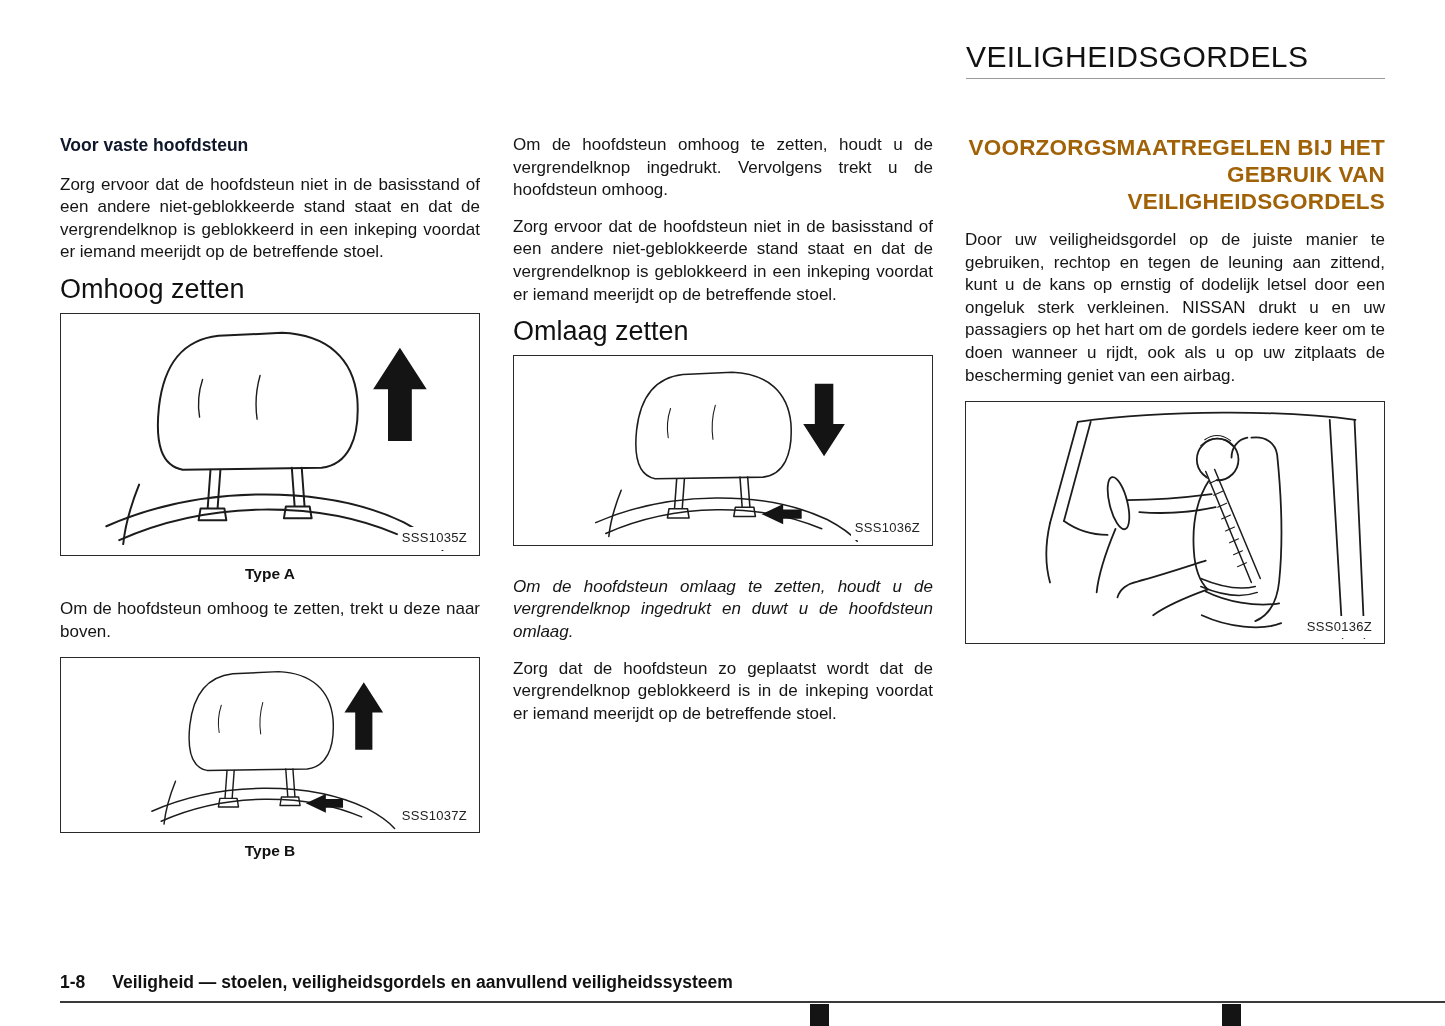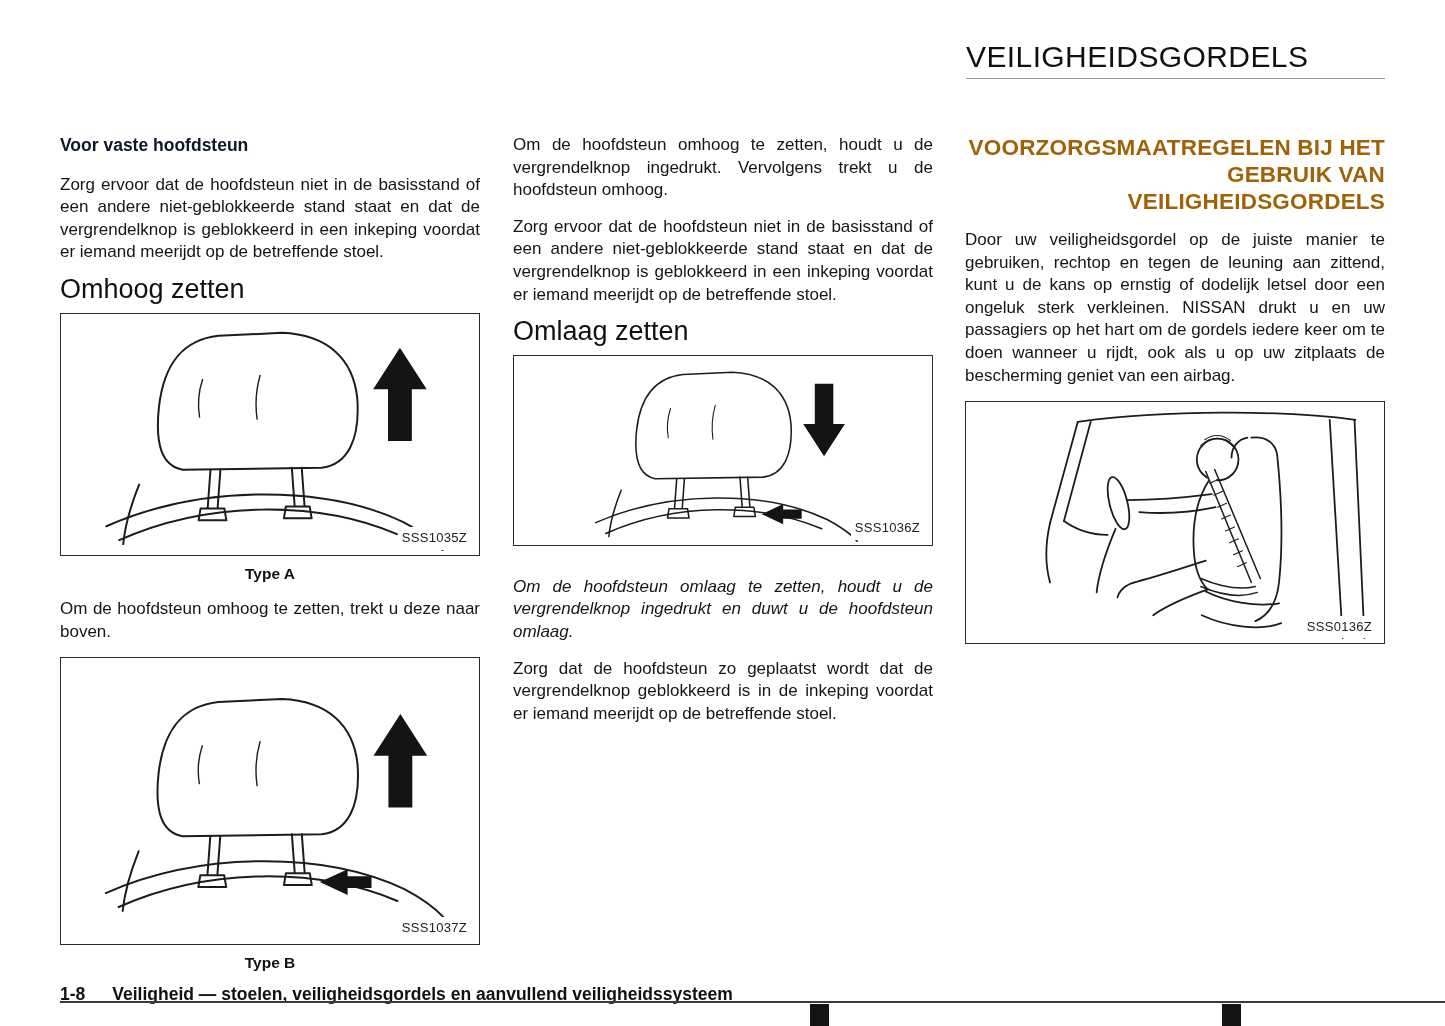--- a/index.html
+++ b/index.html
@@ -28,32 +28,32 @@
 
   .col p { margin:0 0 14px 0; }
   .subhead { font-size:17.5px; font-weight:700; text-align:left; margin:0 0 17px 0; color:#0f172a; }
   .sechead { font-size:27px; font-weight:400; text-align:left; margin:3px 0 12px 0; color:#111; }
   .bighead { font-size:22.5px; font-weight:700; line-height:27px; text-align:right; letter-spacing:0.2px; margin:0 0 14px 0; color:#a16207; }
 
   figure.figbox {
     position:relative; width:420px; border:1px solid #2a2a2a; background:#fff;
     margin:2px 0 3px 0; overflow:hidden;
   }
-  .h243 { height:243px; } .h242 { height:288px; } .h245 { height:191px; }
+  .h243 { height:243px; } .h242 { height:176px; } .h245 { height:191px; }
   figure.figbox svg { display:block; width:100%; height:100%; }
   .figcode {
     position:absolute; right:12px; bottom:5px; font-size:13px; letter-spacing:0.3px; color:#222;
     background:#fff; padding-left:4px;
   }
   .figcaption { text-align:center; font-weight:700; font-size:15.5px; margin:7px 0 13px 0; color:#111; }
   .mt30 { margin-top:30px !important;font-style:italic; }
 
   
   .footer-text { position:absolute; left:60px; top:972px; font-size:17.5px; font-weight:700; color:#111; }
-  .footer-text .pagenum { display:inline-block; margin-right:27px;margin-top:12px; }
+  .footer-text .pagenum { display:inline-block; margin-right:27px; }
   .footer-rule { position:absolute; left:60px; top:1001px; width:1385px; height:1.6px; background:#3a3a3a; }
   .print-mark { position:absolute; top:1004px; width:19px; height:22px; background:#141414; }
   .mark-a { left:810px; }
   .mark-b { left:1222px; }
 </style>
 </head>
 <body>
 
 <div class="page">
 

